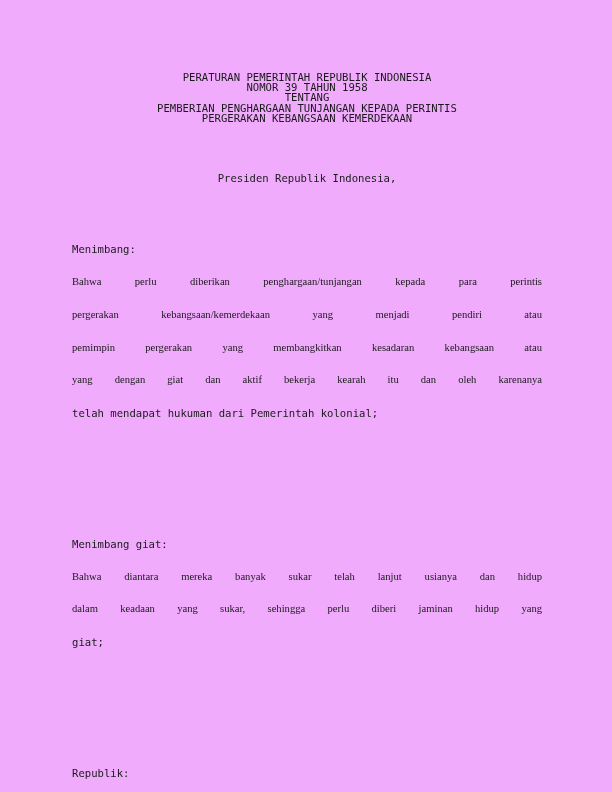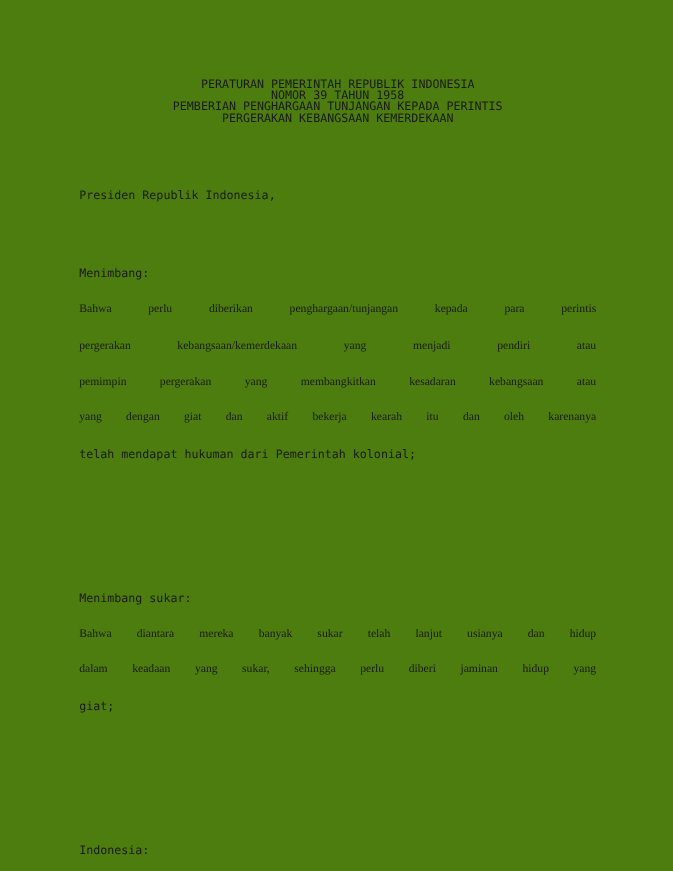--- a/index.html
+++ b/index.html
@@ -13,31 +13,31 @@
     position: relative;
     overflow: hidden;
     font-family: "DejaVu Sans Mono", "Liberation Mono", monospace;
     font-size: 10.6px;
     color: #1a1a1a;
   }
   .page {
     position: absolute;
     left: 0; top: 0;
     width: 612px; height: 792px;
-    background: #4d7c0f;
+    background: #f0abfc;
   }
   .block {
     position: absolute;
     left: 72px;
     width: 470px;
     line-height: 10.9px;
     white-space: pre;
   }
   .center {
-    text-align: left;
+    text-align: center;
   }
   .line {
     display: block;
     height: 10.9px;
     white-space: pre;
   }
   .justify {
     display: block;
     height: 10.9px;
     text-align: justify;
@@ -56,20 +56,21 @@
   .title-block .line { height: 10.2px; }
 </style>
 </head>
 <body>
 
 <div class="page">
 
   <div class="title-block">
     <span class="line">PERATURAN PEMERINTAH REPUBLIK INDONESIA</span>
     <span class="line">NOMOR 39 TAHUN 1958</span>
+    <span class="line">TENTANG</span>
     <span class="line">PEMBERIAN PENGHARGAAN TUNJANGAN KEPADA PERINTIS</span>
     <span class="line">PERGERAKAN KEBANGSAAN KEMERDEKAAN</span>
   </div>
 
   <div class="block center" style="top:151px;">
     <span class="line">Presiden Republik Indonesia,</span>
   </div>
 
   <div class="block" style="top:179px;">
 
@@ -79,30 +80,30 @@
       <span class="justify">Bahwa perlu diberikan penghargaan/tunjangan kepada para perintis</span>
       <span class="justify">pergerakan kebangsaan/kemerdekaan yang menjadi pendiri atau</span>
       <span class="justify">pemimpin pergerakan yang membangkitkan kesadaran kebangsaan atau</span>
       <span class="justify">yang dengan giat dan aktif bekerja kearah itu dan oleh karenanya</span>
       <span class="line">telah mendapat hukuman dari Pemerintah kolonial;</span>
     </div>
     <span class="line"></span>
 
     
     <div>
-      <span class="line">Menimbang sukar:</span>
+      <span class="line">Menimbang giat:</span>
       <span class="justify">Bahwa diantara mereka banyak sukar telah lanjut usianya dan hidup</span>
       <span class="justify">dalam keadaan yang sukar, sehingga perlu diberi jaminan hidup yang</span>
       <span class="line">giat;</span>
     </div>
     <span class="line"></span>
 
     
     <div>
-      <span class="line">Indonesia:</span>
+      <span class="line">Republik:</span>
       
       
     </div>
     
 
     
     
     
 
     

